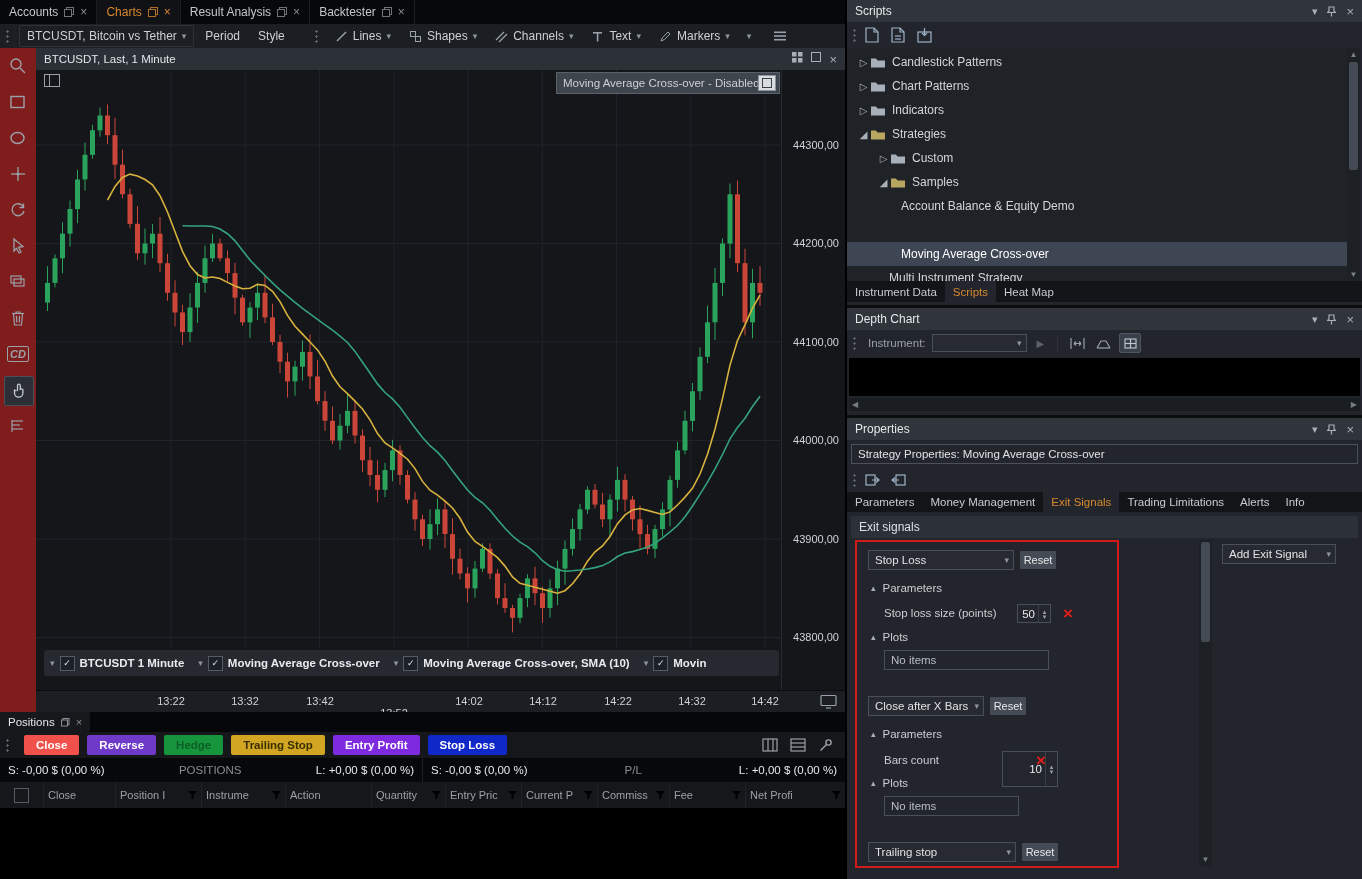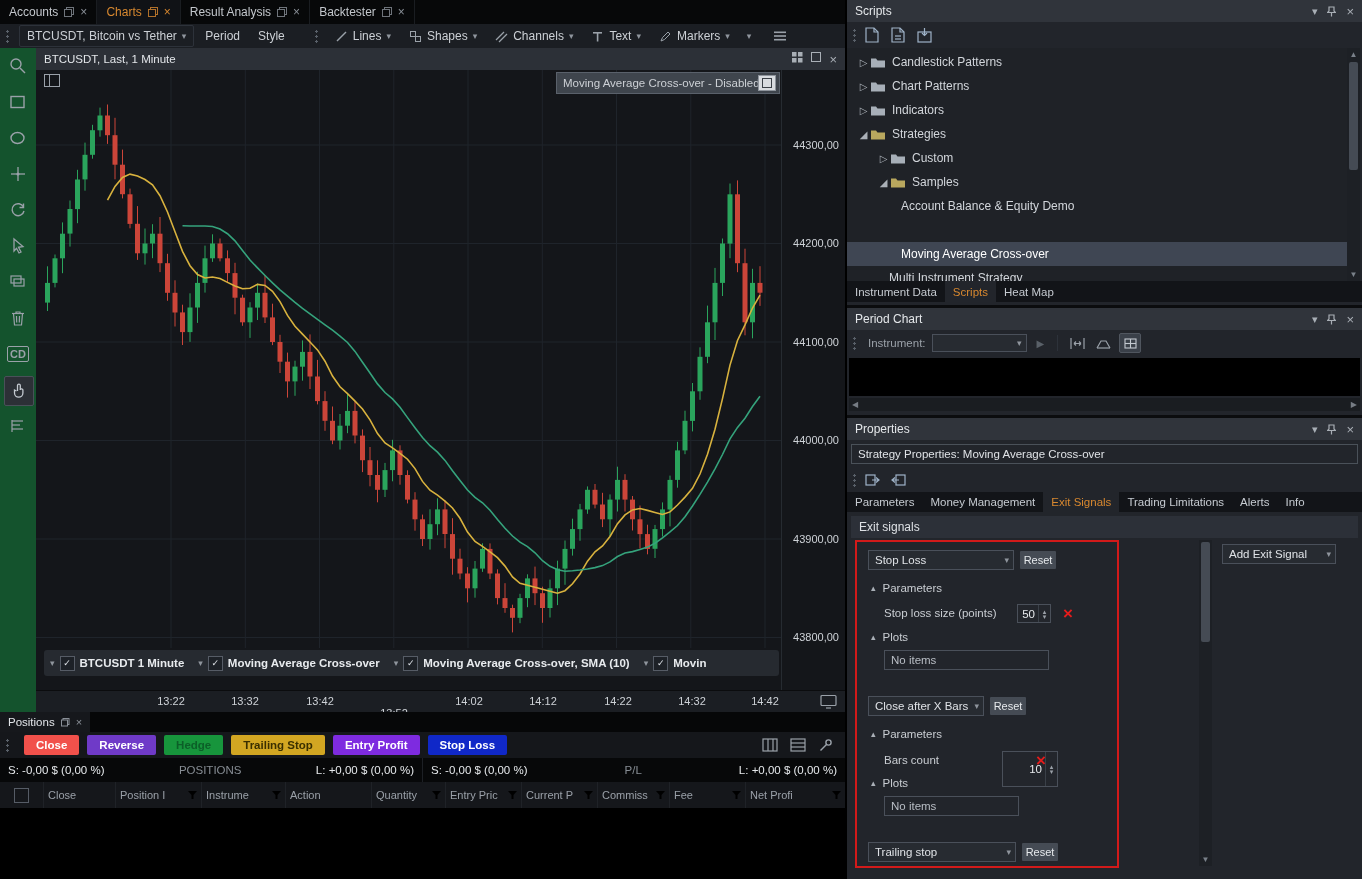--- a/index.html
+++ b/index.html
@@ -12,21 +12,21 @@
   .wtab{display:flex;align-items:center;gap:6px;padding:0 9px;border-right:1px solid #1a1d21;color:#c3c7cc;cursor:default;}
   .wtab.active{color:#d8882f;background:#101216;}
   .wtab .ticon{opacity:.8}
   
   .toolbar2{left:0;top:24px;width:845px;height:24px;background:#1b1e23;border-bottom:1px solid #0b0c0e;display:flex;align-items:center;gap:4px;}
   .handle{width:5px;height:15px;background-image:radial-gradient(#5a616a 1px,transparent 1.3px);background-size:5px 5px;margin:0 5px;flex:none;}
   .tbtn{display:flex;align-items:center;gap:5px;padding:0 7px;height:20px;color:#ccd0d5;white-space:nowrap;}
   .car{color:#8f959d;font-size:9px;}
   .vsep{width:1px;height:16px;background:#2d323a;margin:0 3px;}
   
-  .lefttools{left:0;top:48px;width:36px;height:664px;background:#14532d;border-right:3px solid #14b8a6;}
+  .lefttools{left:0;top:48px;width:36px;height:664px;background:#7f1d1d;border-right:3px solid #14b8a6;font-style:italic;}
   .ltool{position:absolute;left:4px;width:28px;height:28px;display:flex;align-items:center;justify-content:center;color:#9aa1a9;}
   .ltool.sel{border:1px solid #4a5059;background:#2c3036;border-radius:2px;}
   .cdtxt{font-size:11px;font-weight:bold;color:#9aa1a9;border:1px solid #9aa1a9;border-radius:2px;padding:1px 2px;}
   
   .chartwin{left:36px;top:48px;width:809px;height:744px;background:#14161a;}
   .chead{position:absolute;left:0;top:0;width:809px;height:22px;background:#2c3037;display:flex;align-items:center;padding:0;box-sizing:border-box;}
   .chead .t{padding-left:8px;flex:1;color:#e2e5e9;font-size:11.5px;}
   .cicons{display:flex;gap:8px;padding-right:8px;color:#a9afb6;}
   .canvas{position:absolute;left:0;top:22px;width:809px;height:620px;background:#14161a;overflow:hidden;}
   .pricelbl{position:absolute;right:6px;font-size:11px;color:#ced2d7;}
@@ -784,21 +784,21 @@
       </div>
       <div class="tabrow" style="height:21px;">
         <span class="t">Instrument Data</span>
         <span class="t active">Scripts</span>
         <span class="t">Heat Map</span>
       </div>
     </div>
 
     <div class="sec" style="top:305px;border-top:3px solid #0b0c0e;">
       <div class="phdr">
-        <span class="title">Period Chart</span>
+        <span class="title">Depth Chart</span>
         <span class="winicons">
           <span>▾</span>
           <span>
               <svg width="9" height="11">
                 <path d="M2 1 h5 v4 l1.5 1.5 h-8 L2 5 Z M4.5 6.5 V10.5" stroke="#a9afb6" fill="none" stroke-width="1.2"></path>
               </svg>
             </span>
           <span style="font-size:13px;">×</span>
         </span>
       </div>

